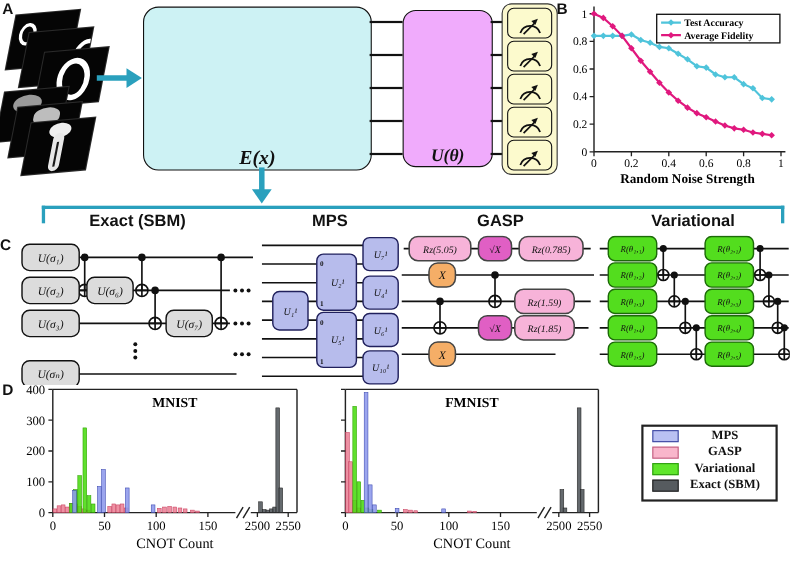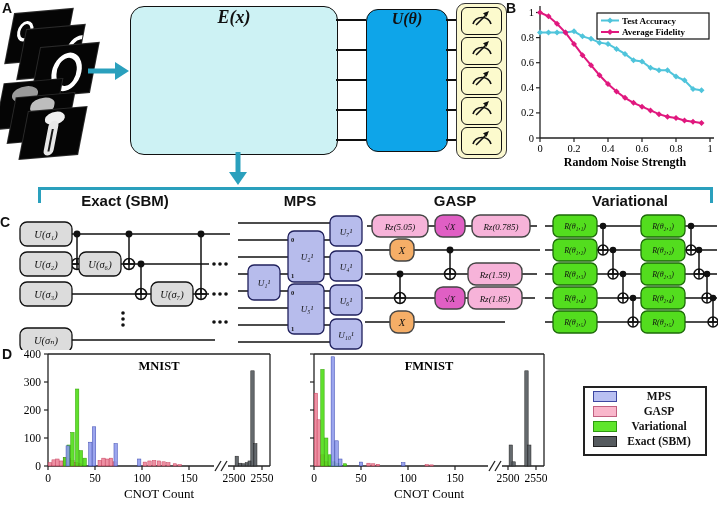--- a/index.html
+++ b/index.html
@@ -4,23 +4,23 @@
 <style>
   html,body{margin:0;padding:0;background:#fff;}
   #figure{position:relative;width:720px;height:530px;background:#ffffff;overflow:hidden;
           font-family:"Liberation Sans","DejaVu Sans",sans-serif;}
   .abs{position:absolute;}
   .panel-letter{font-weight:bold;font-size:14px;color:#111;}
   .circuit-header{font-weight:bold;font-size:15px;color:#111;text-align:center;}
   .tile{position:absolute;width:58px;height:48px;background:#050505;overflow:hidden;
         transform:rotate(-5deg) skewX(-16deg);box-shadow:0 0 0 1px #2a2a2a;}
   .math{font-family:"Liberation Serif","DejaVu Serif",serif;font-style:italic;font-weight:600;color:#111;}
-  .flexc{display:flex;align-items:flex-start;justify-content:center;}
+  .flexc{display:flex;align-items:flex-end;justify-content:center;}
   .box-enc{background:#CDF2F4;border:1.6px solid #111;border-radius:14px;}
-  .box-uni{background:#0ea5e9;border:1.6px solid #111;border-radius:12px;}
+  .box-uni{background:#f0abfc;border:1.6px solid #111;border-radius:12px;}
   .hline{background:#111;height:2px;}
   .meter-outer{background:#FBF8CF;border:1.6px solid #333;border-radius:9px;}
   .meter{background:#FCFACD;border:1.5px solid #111;border-radius:6px;}
   .teal{background:#2AA0BD;}
   svg text{font-family:"Liberation Serif","DejaVu Serif",serif;}
   svg .wire{stroke:#111;stroke-width:1.5;}
   svg .cnot{stroke:#111;stroke-width:1.5;fill:none;}
   svg .gate-exact{fill:#DCDCDC;stroke:#111;stroke-width:1.3;}
   svg .gate-mps{fill:#B7BCEC;stroke:#20205C;stroke-width:1.3;}
   svg .gate-rz{fill:#F7B3D9;stroke:#444;stroke-width:1.4;}

